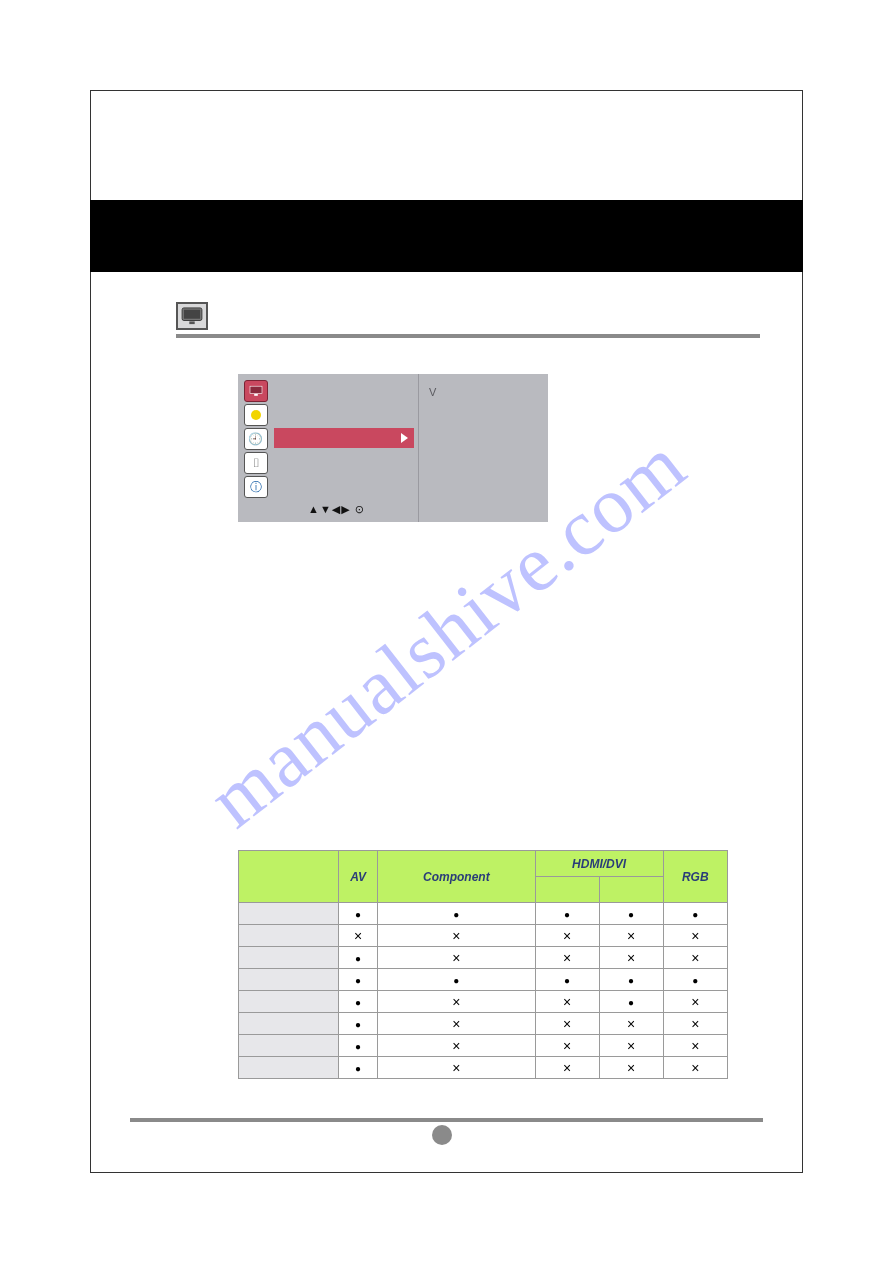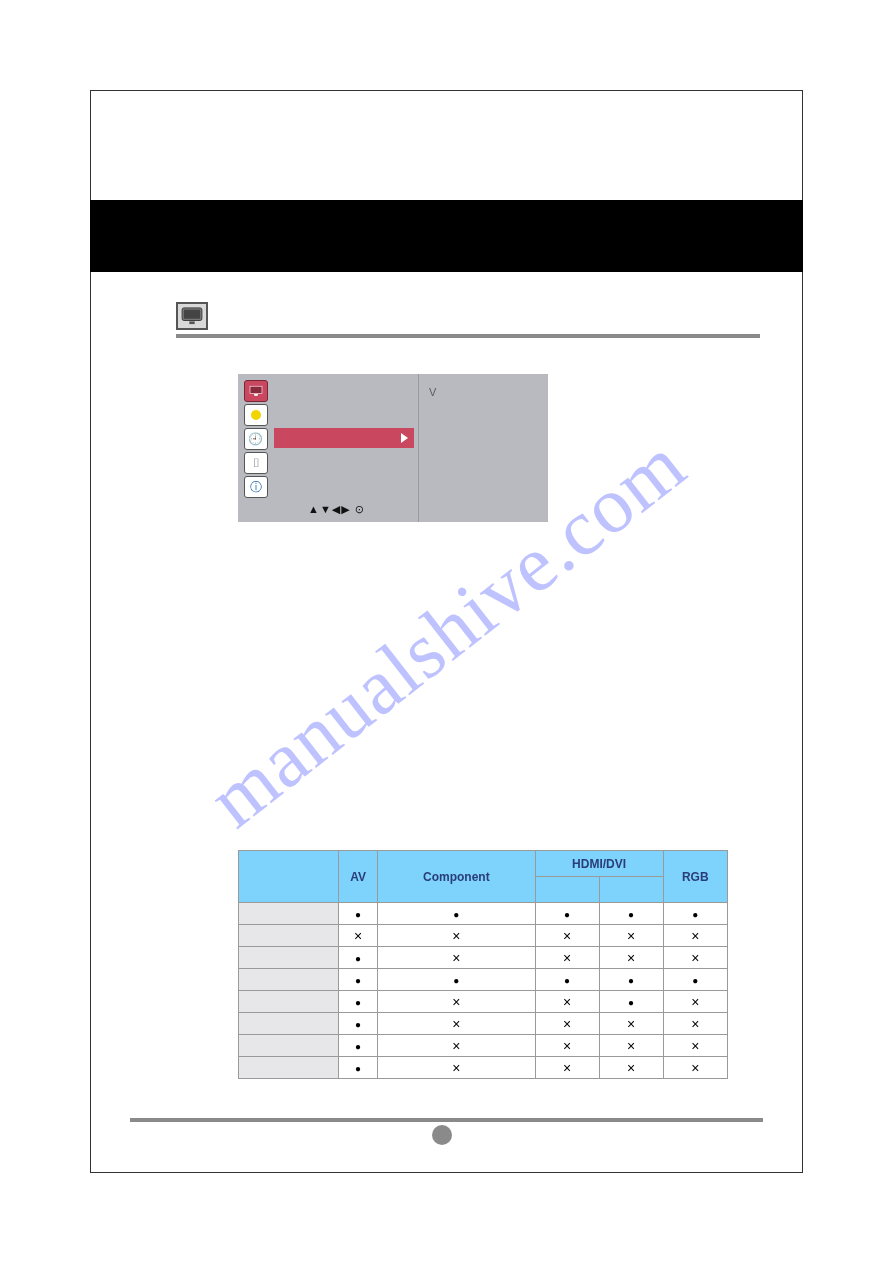--- a/index.html
+++ b/index.html
@@ -114,23 +114,24 @@
     font-size: 12px;
   }
   .src-table th, .src-table td {
     border: 1px solid #9a9a9a;
     height: 22px;
     text-align: center;
     vertical-align: middle;
     background:#fff;
   }
   .src-table thead th {
-    background:#7dd3fc;
+    background:#bef264;
     color:#2a3d78;
     font-weight: bold;
+    font-style: italic;
     height: 26px;
   }
   .src-table tbody td.row-label {
     background:#e7e7ea;
     width: 100px;
   }
   .src-table .sub-hdmi-left { border-right:1px dashed #2a3d78 !important; }
   .src-table tbody td.hdmi-l { border-right:1px dashed #9a9a9a; }
   .dot-mark::before { content: "●"; font-size:10px; color:#000; }
   .x-mark::before { content: "×"; font-size:14px; color:#000; }

